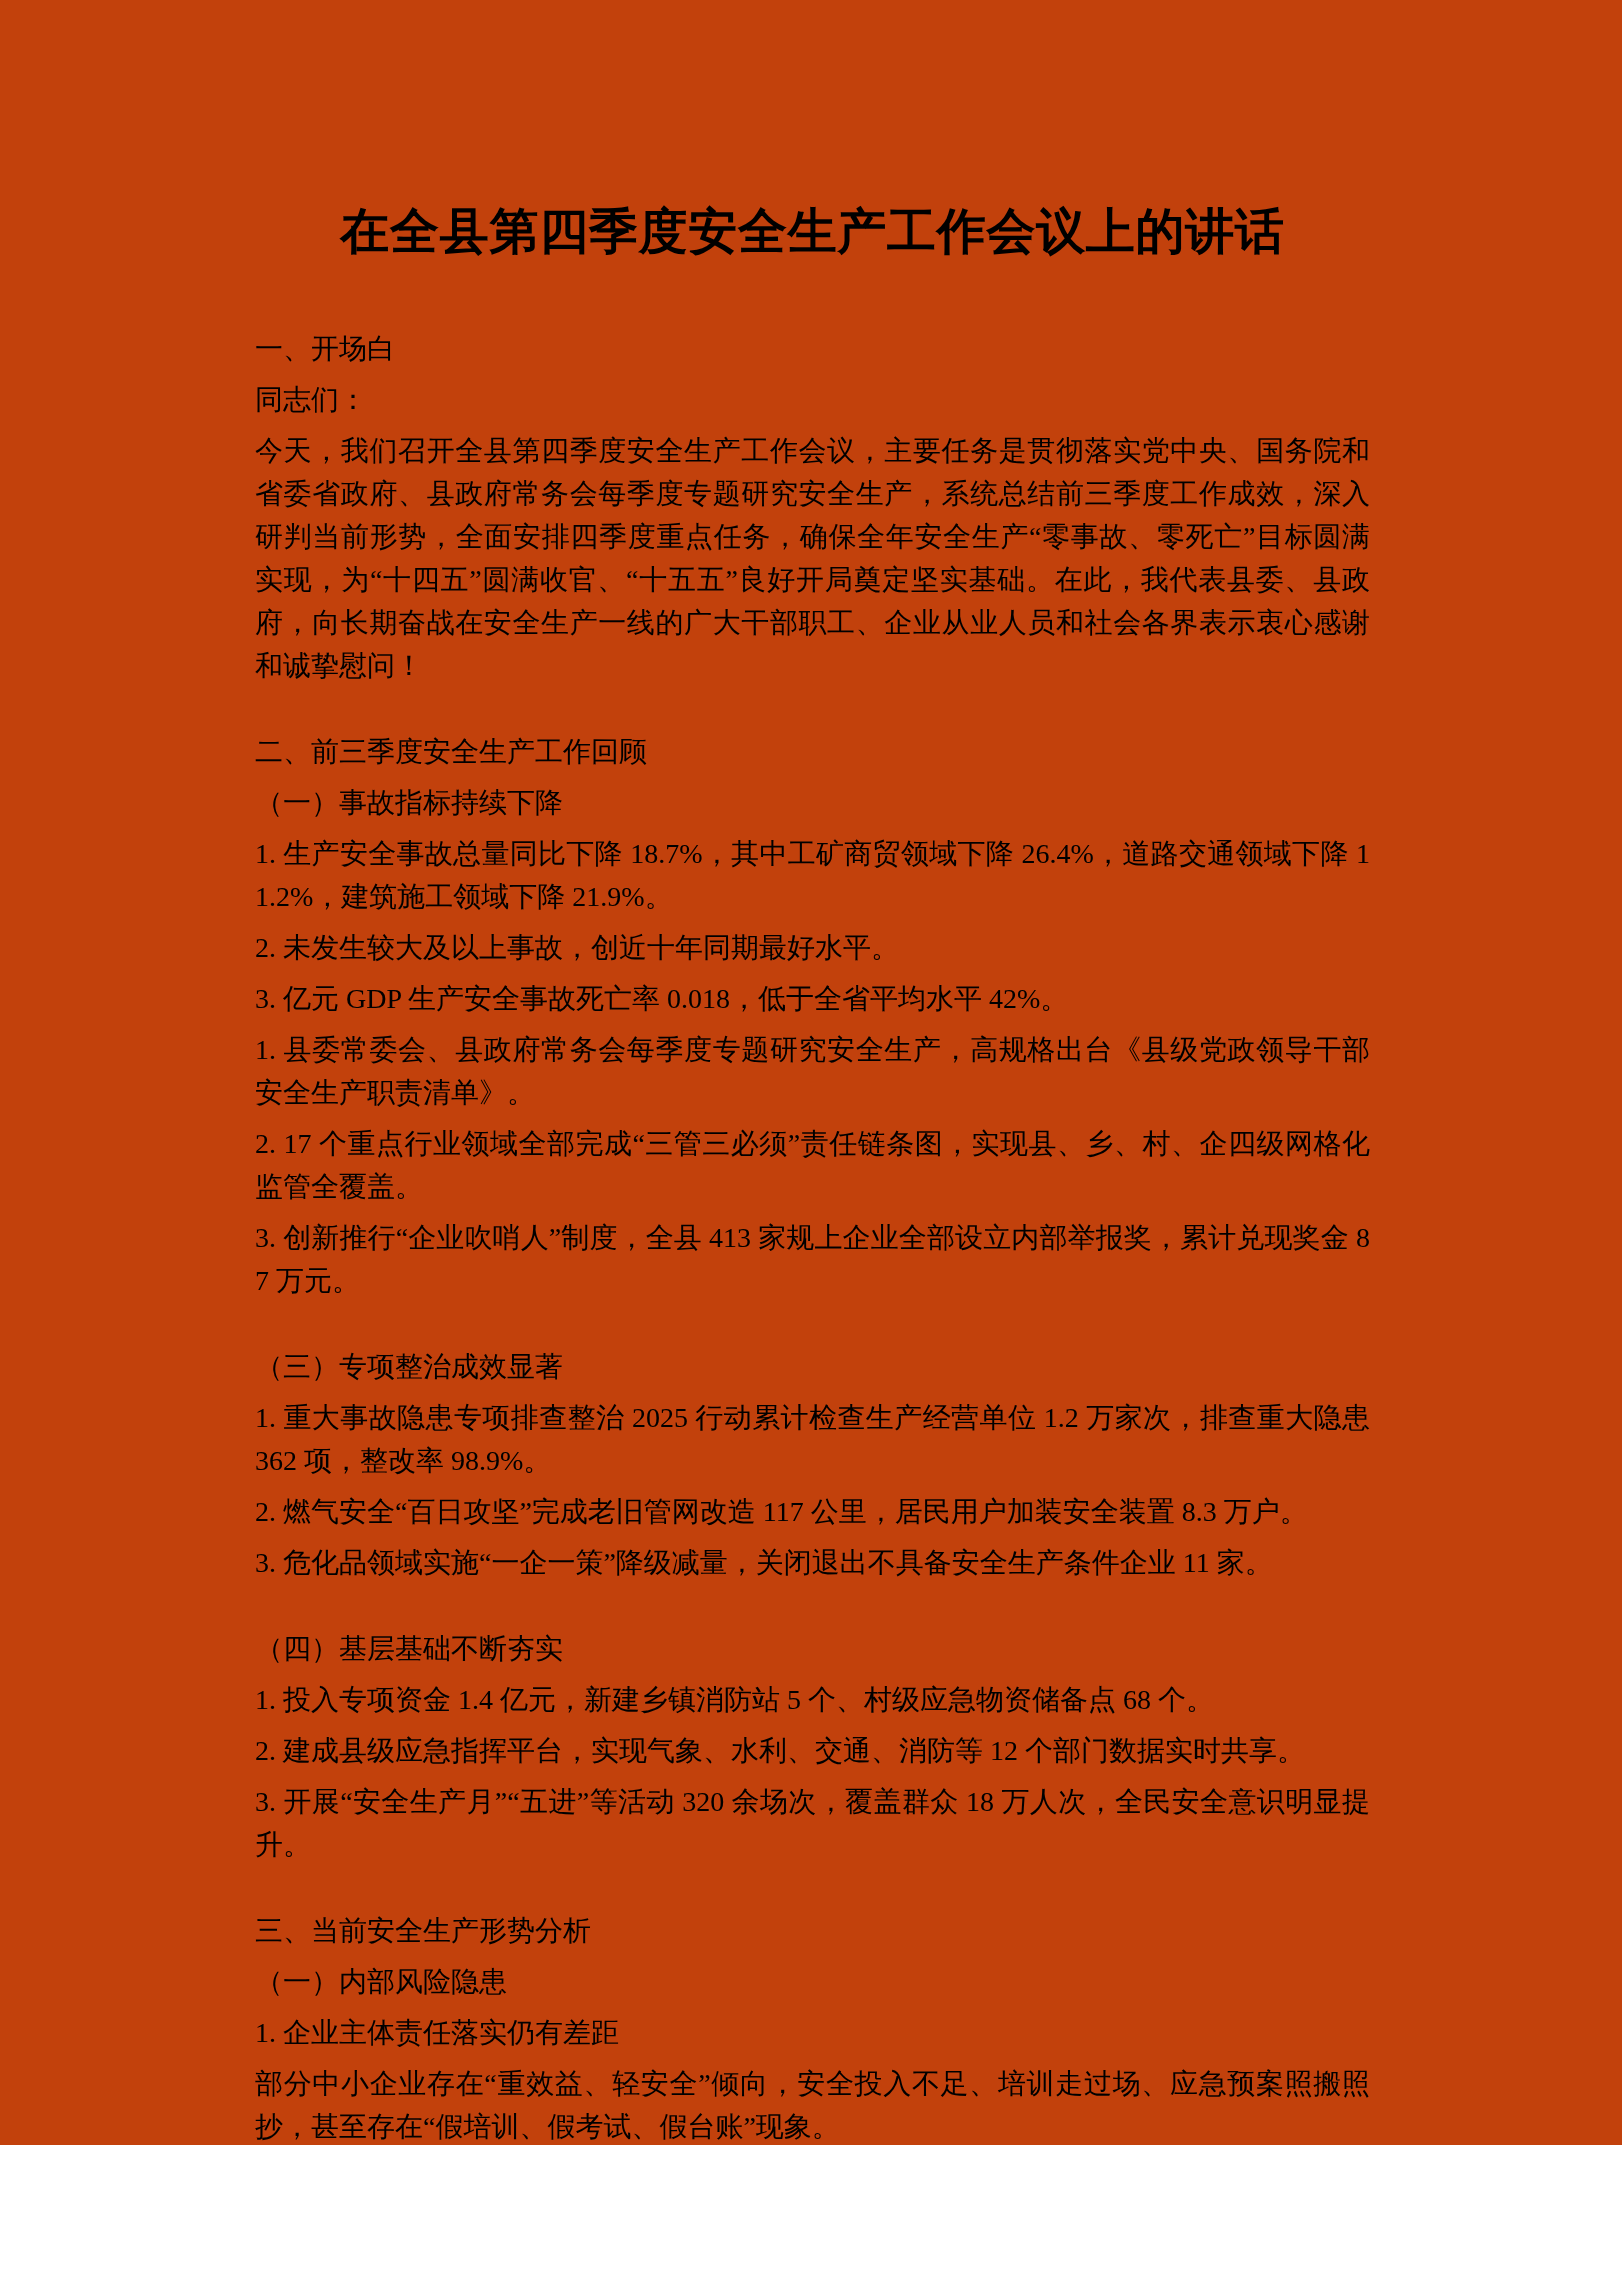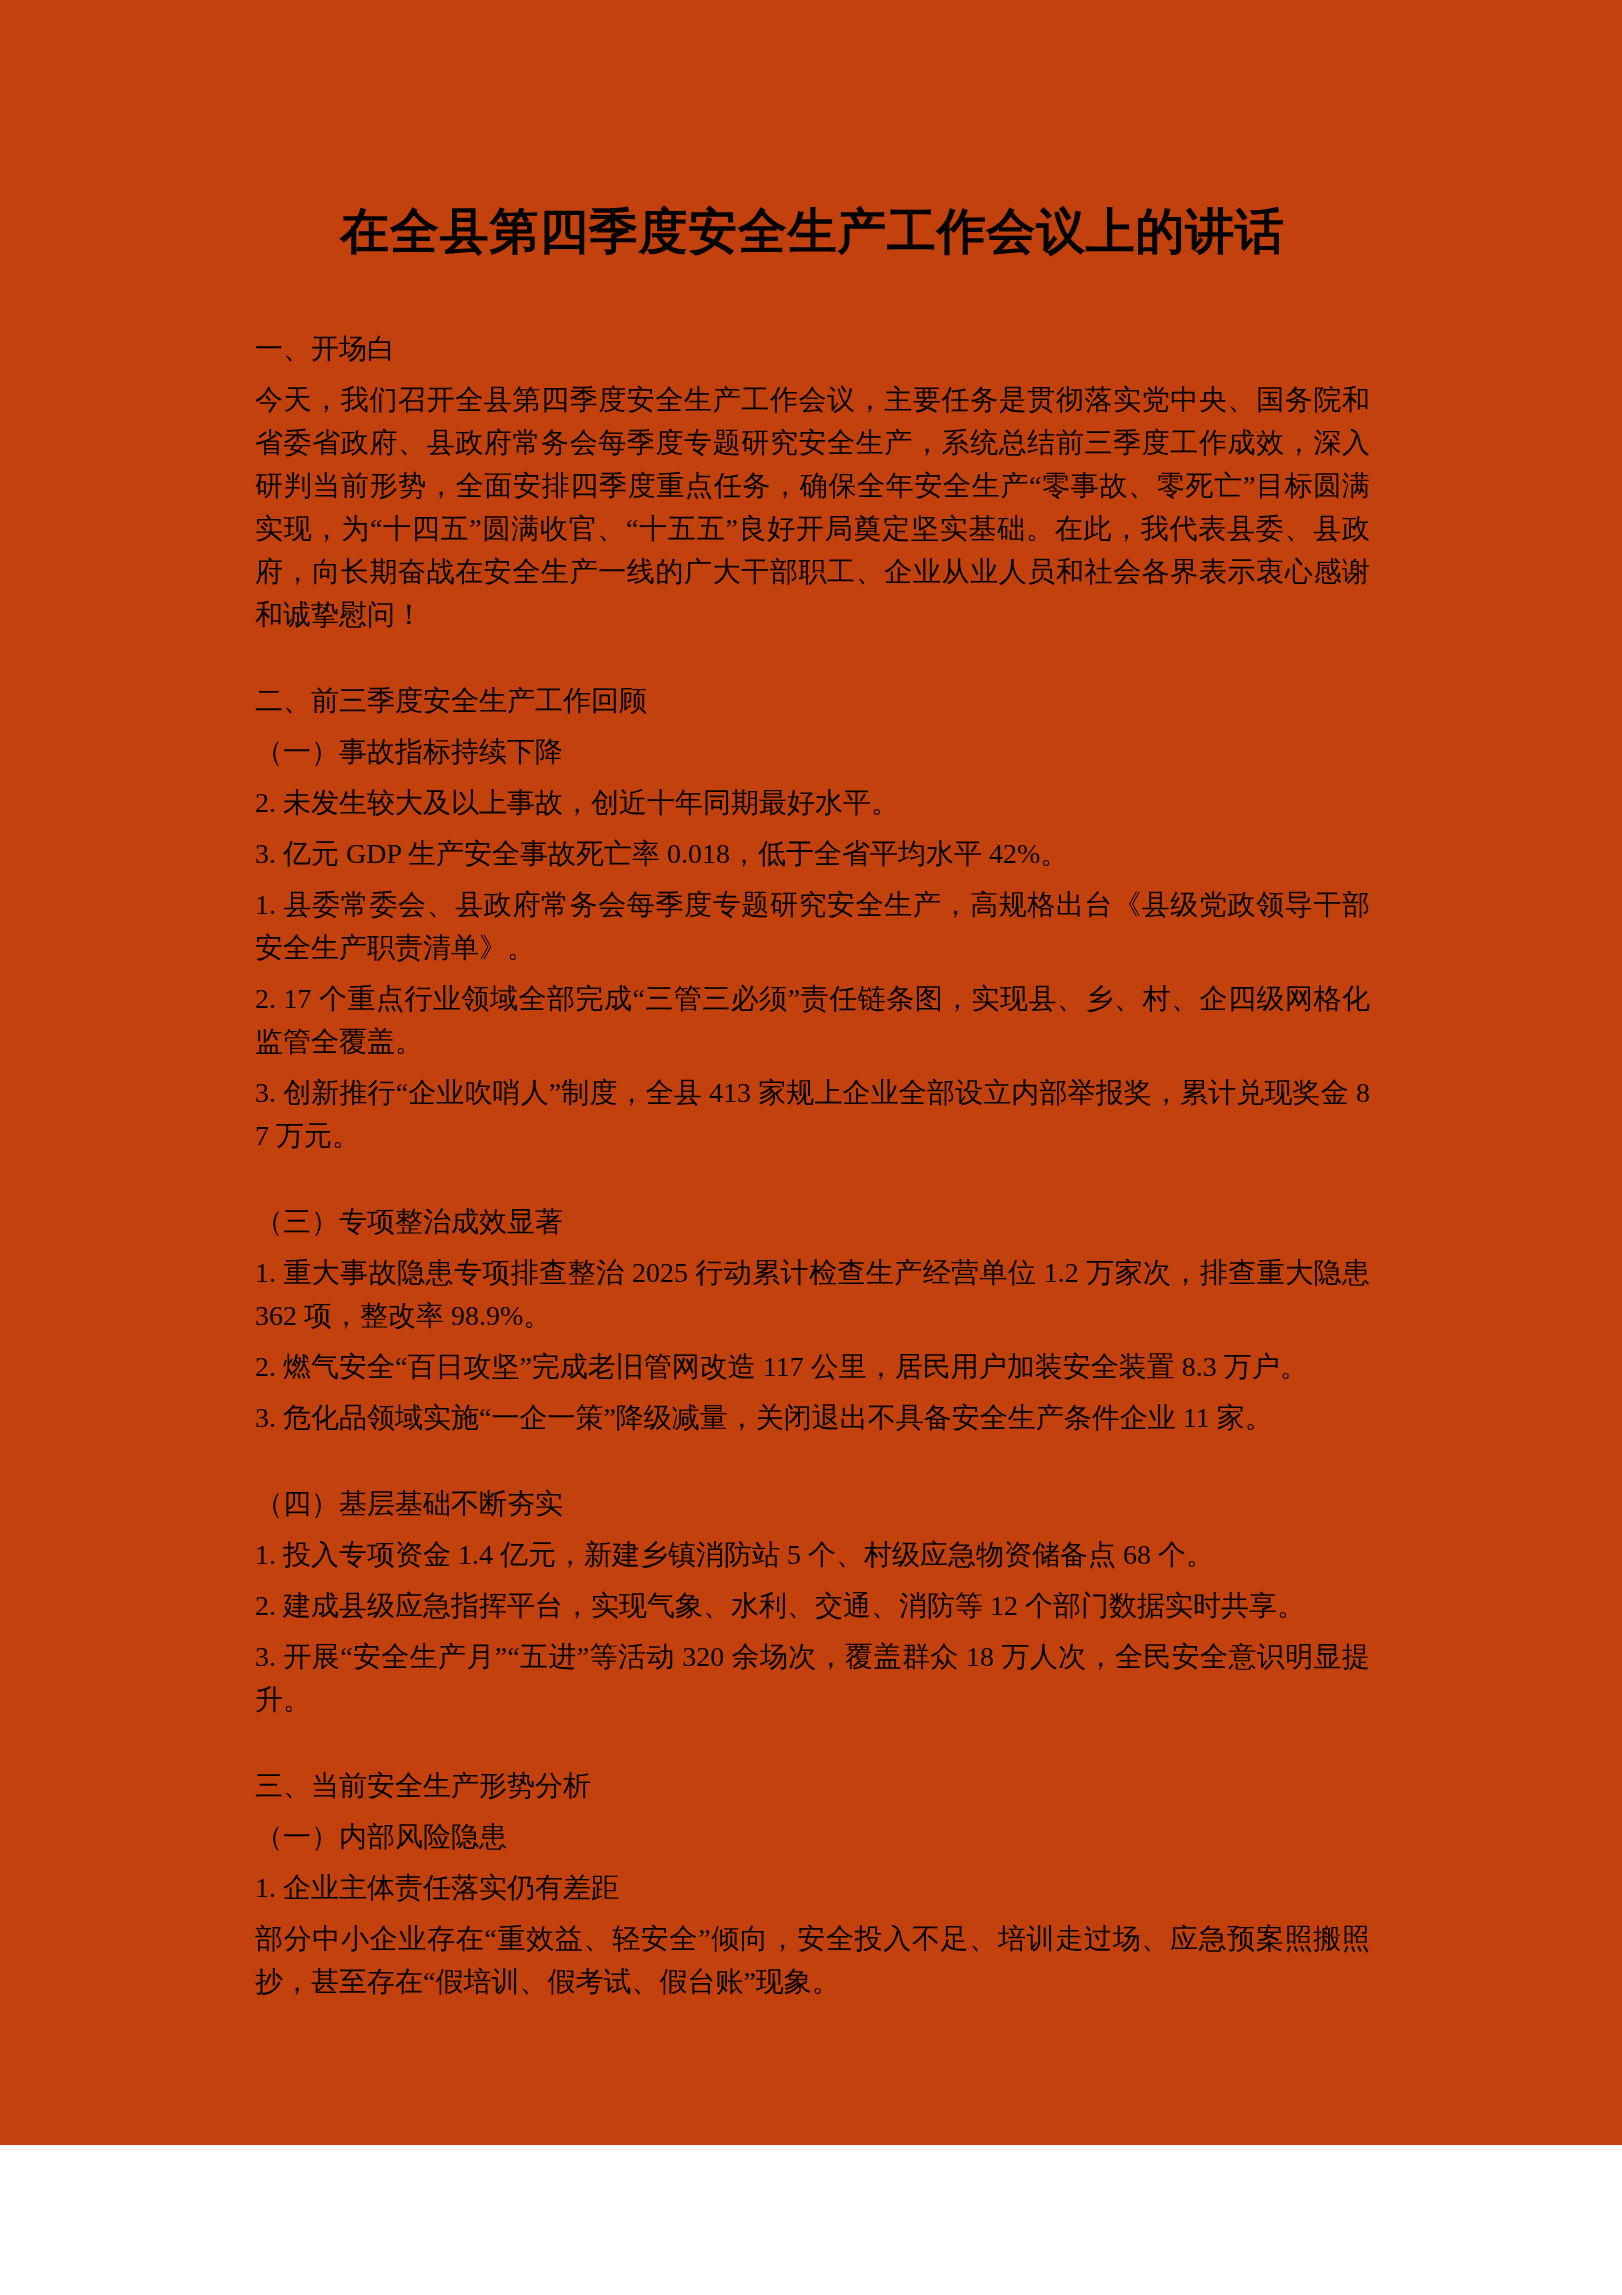--- a/index.html
+++ b/index.html
@@ -43,24 +43,26 @@
   }
 </style>
 </head>
 <body>
 
 <div class="page">
   <div class="content">
     <h1 class="doc-title">在全县第四季度安全生产工作会议上的讲话</h1>
 
     <p class="line">一、开场白</p>
+    <p class="line">同志们：</p>
     <p class="line">今天，我们召开全县第四季度安全生产工作会议，主要任务是贯彻落实党中央、国务院和省委省政府、县政府常务会每季度专题研究安全生产，系统总结前三季度工作成效，深入研判当前形势，全面安排四季度重点任务，确保全年安全生产“零事故、零死亡”目标圆满实现，为“十四五”圆满收官、“十五五”良好开局奠定坚实基础。在此，我代表县委、县政府，向长期奋战在安全生产一线的广大干部职工、企业从业人员和社会各界表示衷心感谢和诚挚慰问！</p>
 
     <p class="line gap">二、前三季度安全生产工作回顾</p>
     <p class="line">（一）事故指标持续下降</p>
+    <p class="line">1. 生产安全事故总量同比下降 18.7%，其中工矿商贸领域下降 26.4%，道路交通领域下降 11.2%，建筑施工领域下降 21.9%。</p>
     <p class="line">2. 未发生较大及以上事故，创近十年同期最好水平。</p>
     <p class="line">3. 亿元 GDP 生产安全事故死亡率 0.018，低于全省平均水平 42%。</p>
 
     <p class="line">1. 县委常委会、县政府常务会每季度专题研究安全生产，高规格出台《县级党政领导干部安全生产职责清单》。</p>
     <p class="line">2. 17 个重点行业领域全部完成“三管三必须”责任链条图，实现县、乡、村、企四级网格化监管全覆盖。</p>
     <p class="line">3. 创新推行“企业吹哨人”制度，全县 413 家规上企业全部设立内部举报奖，累计兑现奖金 87 万元。</p>
 
     <p class="line gap">（三）专项整治成效显著</p>
     <p class="line">1. 重大事故隐患专项排查整治 2025 行动累计检查生产经营单位 1.2 万家次，排查重大隐患 362 项，整改率 98.9%。</p>
     <p class="line">2. 燃气安全“百日攻坚”完成老旧管网改造 117 公里，居民用户加装安全装置 8.3 万户。</p>

